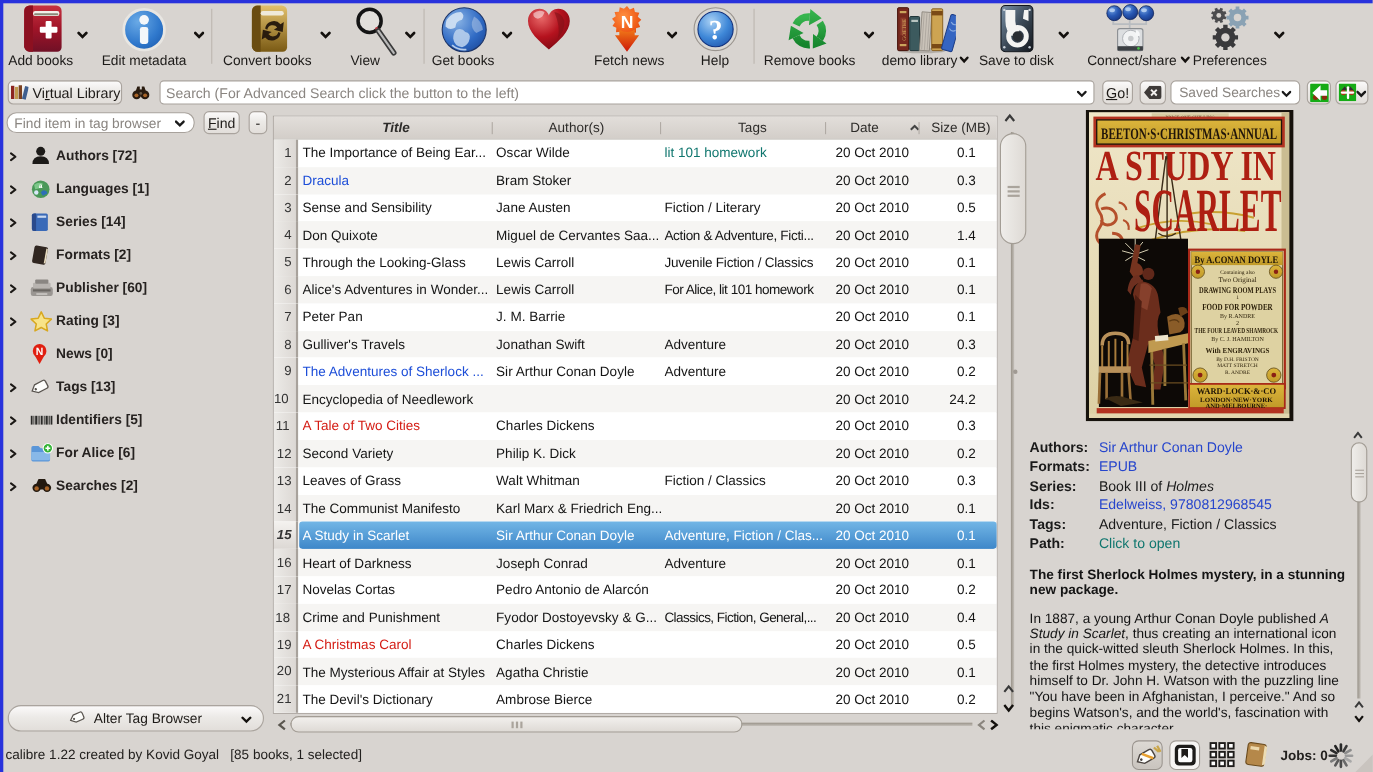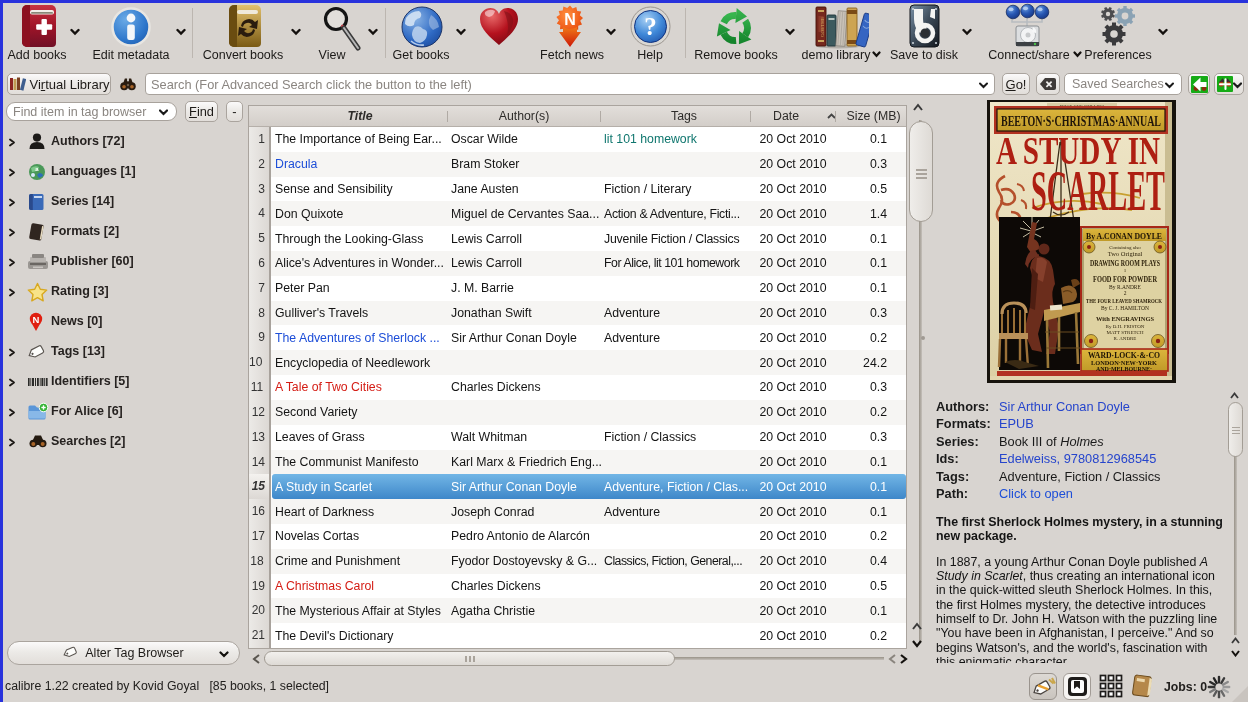--- a/index.html
+++ b/index.html
@@ -623,20 +623,21 @@
         <span class="abs" style="left:0;top:0;width:22px;height:100%;background:linear-gradient(90deg,#eceae7,#dcd8d4);border-right:2px solid #a8a29c;font-size:12px;color:#333;text-align:center;padding-right:4px;line-height:24.81px">11</span>
         <span class="hrow" style="left:26px;top:0;width:172px;height:100%;color:#d41c14">A Tale of Two Cities</span>
         <span class="hrow" style="left:202px;top:0;width:150px;height:100%;color:#141414">Charles Dickens</span>
         <span class="hrow" style="left:355px;top:0;width:146px;height:100%;color:#141414"></span>
         <span class="hrow" style="left:502px;top:0;width:84px;height:100%;color:#141414;justify-content:center">20 Oct 2010</span>
         <span class="hrow" style="left:590px;top:0;width:48px;height:100%;color:#141414;justify-content:flex-end">0.3</span>
       </div>
 <div class="abs" style="left:0;top:293.91px;width:657px;height:24.81px;background:#f6f5f3">
         <span class="abs" style="left:0;top:0;width:22px;height:100%;background:linear-gradient(90deg,#eceae7,#dcd8d4);border-right:2px solid #a8a29c;font-size:12px;color:#333;text-align:right;padding-right:4px;line-height:24.81px">12</span>
         <span class="hrow" style="left:26px;top:0;width:172px;height:100%;color:#141414">Second Variety</span>
+        <span class="hrow" style="left:202px;top:0;width:150px;height:100%;color:#141414">Philip K. Dick</span>
         <span class="hrow" style="left:355px;top:0;width:146px;height:100%;color:#141414"></span>
         <span class="hrow" style="left:502px;top:0;width:84px;height:100%;color:#141414;justify-content:center">20 Oct 2010</span>
         <span class="hrow" style="left:590px;top:0;width:48px;height:100%;color:#141414;justify-content:flex-end">0.2</span>
       </div>
 <div class="abs" style="left:0;top:318.72px;width:657px;height:24.81px;background:#ffffff">
         <span class="abs" style="left:0;top:0;width:22px;height:100%;background:linear-gradient(90deg,#eceae7,#dcd8d4);border-right:2px solid #a8a29c;font-size:12px;color:#333;text-align:right;padding-right:4px;line-height:24.81px">13</span>
         <span class="hrow" style="left:26px;top:0;width:172px;height:100%;color:#141414">Leaves of Grass</span>
         <span class="hrow" style="left:202px;top:0;width:150px;height:100%;color:#141414">Walt Whitman</span>
         <span class="hrow" style="left:355px;top:0;width:146px;height:100%;color:#141414">Fiction / Classics</span>
         <span class="hrow" style="left:502px;top:0;width:84px;height:100%;color:#141414;justify-content:center">20 Oct 2010</span>
@@ -695,20 +696,21 @@
         <span class="abs" style="left:0;top:0;width:22px;height:100%;background:linear-gradient(90deg,#eceae7,#dcd8d4);border-right:2px solid #a8a29c;font-size:12px;color:#333;text-align:right;padding-right:4px;line-height:24.81px">20</span>
         <span class="hrow" style="left:26px;top:0;width:172px;height:100%;color:#141414">The Mysterious Affair at Styles</span>
         <span class="hrow" style="left:202px;top:0;width:150px;height:100%;color:#141414">Agatha Christie</span>
         <span class="hrow" style="left:355px;top:0;width:146px;height:100%;color:#141414"></span>
         <span class="hrow" style="left:502px;top:0;width:84px;height:100%;color:#141414;justify-content:center">20 Oct 2010</span>
         <span class="hrow" style="left:590px;top:0;width:48px;height:100%;color:#141414;justify-content:flex-end">0.1</span>
       </div>
 <div class="abs" style="left:0;top:517.20px;width:657px;height:24.81px;background:#ffffff">
         <span class="abs" style="left:0;top:0;width:22px;height:100%;background:linear-gradient(90deg,#eceae7,#dcd8d4);border-right:2px solid #a8a29c;font-size:12px;color:#333;text-align:right;padding-right:4px;line-height:24.81px">21</span>
         <span class="hrow" style="left:26px;top:0;width:172px;height:100%;color:#141414">The Devil's Dictionary</span>
+        <span class="hrow" style="left:202px;top:0;width:150px;height:100%;color:#141414">Ambrose Bierce</span>
         <span class="hrow" style="left:355px;top:0;width:146px;height:100%;color:#141414"></span>
         <span class="hrow" style="left:502px;top:0;width:84px;height:100%;color:#141414;justify-content:center">20 Oct 2010</span>
         <span class="hrow" style="left:590px;top:0;width:48px;height:100%;color:#141414;justify-content:flex-end">0.2</span>
       </div>
 </div>
 <svg class="abs" style="left:913px;top:103px" width="10" height="9">
       <path d="M1 7 L5 2 L9 7" stroke="#3a3a3a" stroke-width="2" fill="none"></path>
     </svg>
 <div class="abs" style="left:919px;top:120px;width:3px;height:522px;background:linear-gradient(90deg,#989288,#c5c0ba)"></div>
 <div class="abs" style="left:909px;top:121px;width:24px;height:101px;border:1px solid #a39d95;border-radius:12px;background:linear-gradient(90deg,#efedea,#dedad5)">
@@ -848,21 +850,21 @@
  <div style="height:17.4px"><b>Ids:</b></div>
  <div style="height:17.4px"><b>Tags:</b></div>
  <div style="height:17.4px"><b>Path:</b></div>
 </div>
 <div id="fvals" style="position:absolute;left:999px;top:399px;font-size:12.8px;color:#1a1a1a">
  <div style="height:17.4px"><a style="color:#2645cc;text-decoration:none">Sir Arthur Conan Doyle</a></div>
  <div style="height:17.4px"><a style="color:#2645cc;text-decoration:none">EPUB</a></div>
  <div style="height:17.4px">Book III of <i>Holmes</i></div>
  <div style="height:17.4px"><a style="color:#2645cc;text-decoration:none">Edelweiss, 9780812968545</a></div>
  <div style="height:17.4px">Adventure, Fiction / Classics</div>
- <div style="height:17.4px"><a style="color:#1d4ed8;text-decoration:none">Click to open</a></div>
+ <div style="height:17.4px"><a style="color:#0f766e;text-decoration:none">Click to open</a></div>
 </div>
 <div id="desc" style="position:absolute;left:936px;top:515px;width:300px;height:148px;overflow:hidden;font-size:12.4px;color:#141414;line-height:14.4px">
  <div style="font-weight:bold">The first Sherlock Holmes mystery, in a stunning<br>new package.</div>
  <div style="margin-top:11px;line-height:14.3px;white-space:nowrap">In 1887, a young Arthur Conan Doyle published <i>A</i><br><i>Study in Scarlet</i>, thus creating an international icon<br>in the quick-witted sleuth Sherlock Holmes. In this,<br>the first Holmes mystery, the detective introduces<br>himself to Dr. John H. Watson with the puzzling line<br>"You have been in Afghanistan, I perceive." And so<br>begins Watson's, and the world's, fascination with<br>this enigmatic character.</div>
 </div>
 
 <svg class="abs" style="left:1230px;top:392px" width="9" height="8">
       <path d="M1 6 L4.5 1.5 L8 6" stroke="#3a3a3a" stroke-width="1.8" fill="none"></path>
     </svg>
 <div class="abs" style="left:1234px;top:403px;width:3px;height:232px;background:linear-gradient(90deg,#989288,#c5c0ba)"></div>

